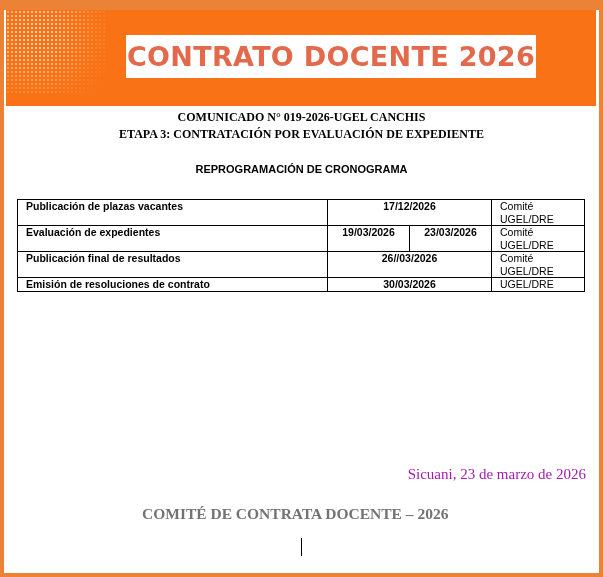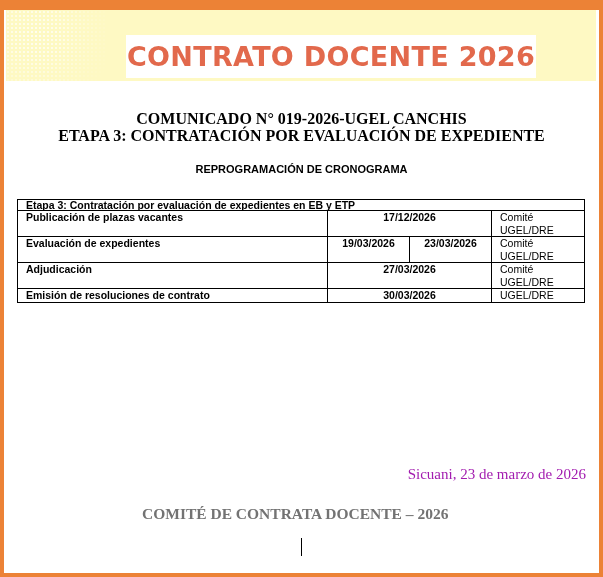--- a/index.html
+++ b/index.html
@@ -1,27 +1,27 @@
 <!DOCTYPE html>
 <html><head>
 <meta charset="utf-8">
 <style>
   html, body { margin:0; padding:0; }
   body { width:603px; height:577px; background:#ffffff; position:relative; overflow:hidden; font-family:"Liberation Sans", sans-serif; }
   .frame { position:absolute; left:0; top:0; width:603px; height:577px; box-sizing:border-box; border:4px solid #ec8236; border-top:4px solid #ec8236; }
-  .banner { position:absolute; left:6px; top:10px; width:590px; height:71px; background:#fef9c3; overflow:hidden; }
+  .banner { position:absolute; left:6px; top:10px; width:590px; height:96px; background:#f97316; overflow:hidden; }
   .banner-top { position:absolute; left:0; top:0; width:603px; height:10px; background:#ec8236; }
   .dots { position:absolute; left:0; top:0; width:100px; height:85px;
     background-image: radial-gradient(circle, rgba(255,255,255,0.75) 1.1px, transparent 1.4px);
     background-size:4px 4px;
     -webkit-mask-image: radial-gradient(circle at 30px 25px, #000 0px, rgba(0,0,0,0.8) 25px, rgba(0,0,0,0.2) 60px, transparent 80px);
     mask-image: radial-gradient(circle at 30px 25px, #000 0px, rgba(0,0,0,0.8) 25px, rgba(0,0,0,0.2) 60px, transparent 80px); }
   .banner-box { position:absolute; left:120px; top:25px; width:410px; height:43px; background:#ffffff; display:flex; align-items:center; justify-content:center; }
   .banner-title { color:#e2694c; font-family:"DejaVu Sans", sans-serif; font-weight:bold; font-size:27px; letter-spacing:0.3px; }
-  .heading { position:absolute; left:0; width:603px; text-align:center; font-family:"Liberation Serif", serif; font-weight:bold; font-size:16px; color:#000; }
+  .heading { position:absolute; left:0; width:603px; text-align:center; font-family:"Liberation Serif", serif; font-weight:bold; font-size:12px; color:#000; }
   .h1 { top:110px; }
   .h2 { top:127px; }
   .subtitle { position:absolute; top:163px; left:0; width:603px; text-align:center; font-size:11px; font-weight:bold; color:#000; }
   table.sched { position:absolute; left:17px; top:199px; width:568px; border-collapse:collapse; font-size:10.5px; color:#000; }
   table.sched td { border:1px solid #000; vertical-align:top; padding:0 8px; line-height:12.5px; }
   td.act { font-weight:bold; width:293px; }
   td.d { font-weight:bold; text-align:center; }
   td.resp { width:76px; padding-left:6px; }
   .title-row td { font-weight:bold; padding-left:8px; }
   .place { position:absolute; top:466px; right:17px; font-family:"Liberation Serif", serif; font-size:15px; color:#a21caf; }
@@ -40,37 +40,34 @@
     <span class="banner-title">CONTRATO DOCENTE 2026</span>
   </div>
 </div>
 
 <div class="heading h1">COMUNICADO N° 019-2026-UGEL CANCHIS</div>
 <div class="heading h2">ETAPA 3: CONTRATACIÓN POR EVALUACIÓN DE EXPEDIENTE</div>
 <div class="subtitle">REPROGRAMACIÓN DE CRONOGRAMA</div>
 
 <table class="sched">
   <tbody>
-      <tr class="title-row" style="height:11px">
-    <td colspan="4" style="line-height:10px">Etapa 3: Contratación por evaluación de expedientes en EB y ETP</td>
-  </tr>
   <tr style="height:25px">
     <td class="act">Publicación de plazas vacantes</td>
     <td class="d" colspan="2">17/12/2026</td>
     <td class="resp">Comité UGEL/DRE</td>
   </tr>
   <tr style="height:25px">
     <td class="act">Evaluación de expedientes</td>
     <td class="d">19/03/2026</td>
     <td class="d">23/03/2026</td>
     <td class="resp">Comité UGEL/DRE</td>
   </tr>
   <tr style="height:25px">
-    <td class="act">Adjudicación</td>
-    <td class="d" colspan="2">27/03/2026</td>
+    <td class="act">Publicación final de resultados</td>
+    <td class="d" colspan="2">26//03/2026</td>
     <td class="resp">Comité UGEL/DRE</td>
   </tr>
   <tr style="height:14px">
     <td class="act">Emisión de resoluciones de contrato</td>
     <td class="d" colspan="2">30/03/2026</td>
     <td class="resp">UGEL/DRE</td>
   </tr>
 </tbody>
   </table>
 

